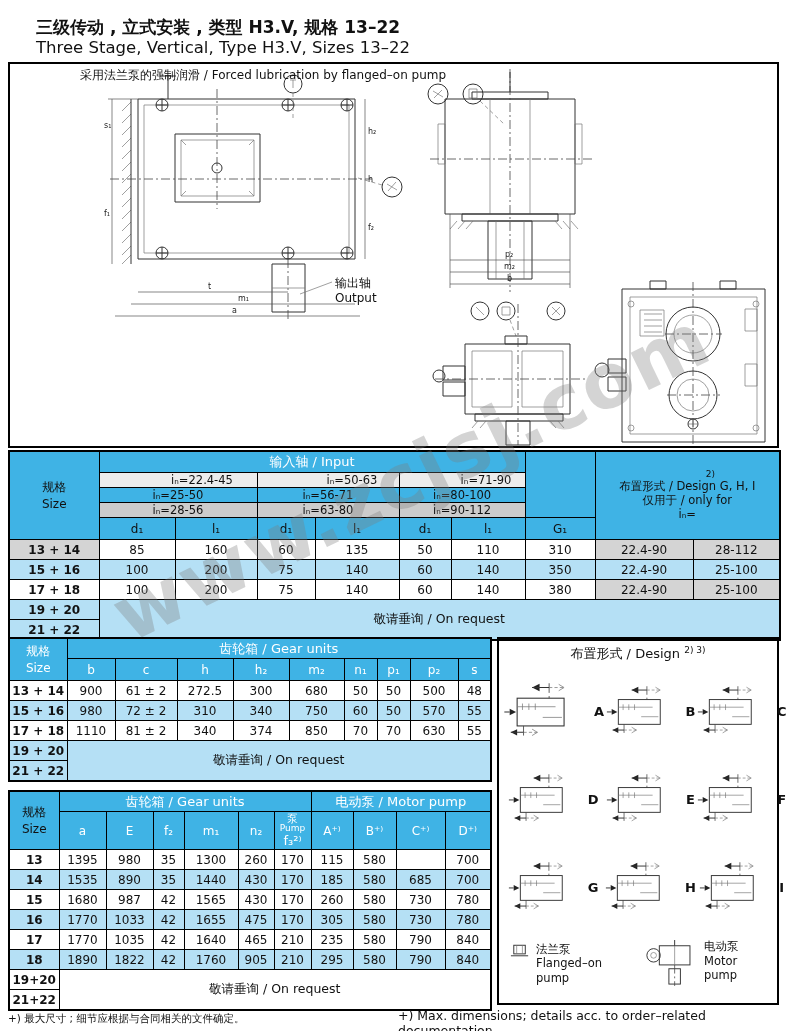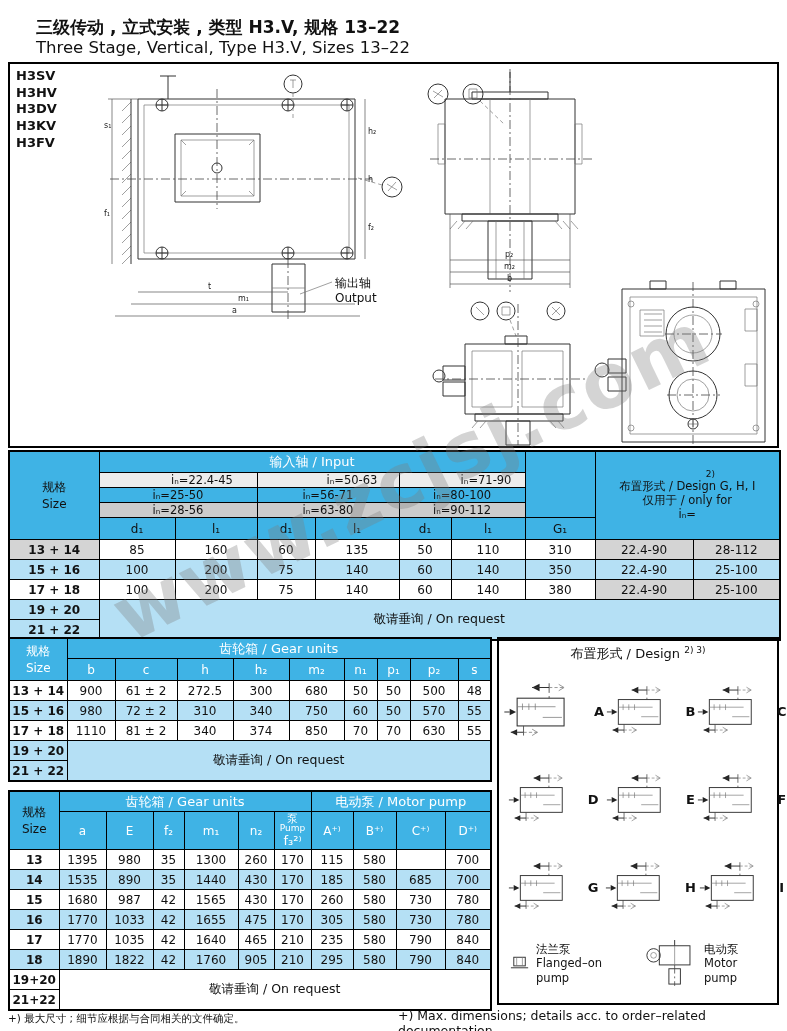--- a/index.html
+++ b/index.html
@@ -52,21 +52,21 @@
   .pump-h span{display:block;line-height:1.05;}
   .pump-h .p0{font-size:10.5px;} .pump-h .p1{font-size:9px;} .pump-h .p2{font-size:13px;}
   
   .panel{position:absolute;left:497px;top:637px;width:282px;height:368px;border:2px solid #000;box-sizing:border-box;}
   .panel-title{text-align:center;font-size:13px;margin-top:6px;}
   .panel-title .sup{font-size:9px;vertical-align:super;}
   .pgrid{display:grid;grid-template-columns:1fr 1fr 1fr;margin:4px 2px 0 2px;}
   .pcell{display:flex;align-items:center;justify-content:center;height:88px;}
   .pcell .dl{font-weight:bold;font-size:13px;margin-left:1px;}
   .legend{display:flex;align-items:center;gap:10px;margin:8px 6px 0 10px;}
-  .legrp{display:flex;align-items:center;gap:6px;}
+  .legrp{display:flex;gap:6px;}
   .leg-txt{font-size:11.5px;line-height:1.25;}
   
   .foot-zh{position:absolute;left:8px;top:1012px;font-size:10.5px;}
   .foot-en{position:absolute;left:398px;top:1008px;font-size:12.5px;}
 </style>
 </head>
 <body>
 
 <div class="page">
 
@@ -215,27 +215,21 @@
         <circle class="ln2" cx="621" cy="240" r="3"></circle>
           <circle class="ln2" cx="746" cy="240" r="3"></circle>
         <circle class="ln2" cx="621" cy="364" r="3"></circle>
           <circle class="ln2" cx="746" cy="364" r="3"></circle>
         <line class="cl" x1="683" y1="218" x2="683" y2="381"></line>
         <line class="cl" x1="655" y1="270" x2="712" y2="270"></line>
         <line class="cl" x1="657" y1="331" x2="710" y2="331"></line>
       </g>
     </svg>
 
-    <div class="models">
-      <div>H3SV</div>
-      <div>H3HV</div>
-      <div>H3DV</div>
-      <div>H3KV</div>
-      <div>H3FV</div>
-    </div>
+    <div class="cap1">采用法兰泵的强制润滑 / Forced lubrication by flanged–on pump</div>
     <div class="outlbl">
       <div>输出轴</div>
       <div>Output</div>
     </div>
   </div>
 
   <table class="t1">
     <colgroup>
       <col style="width:90px">
         <col style="width:76px">

